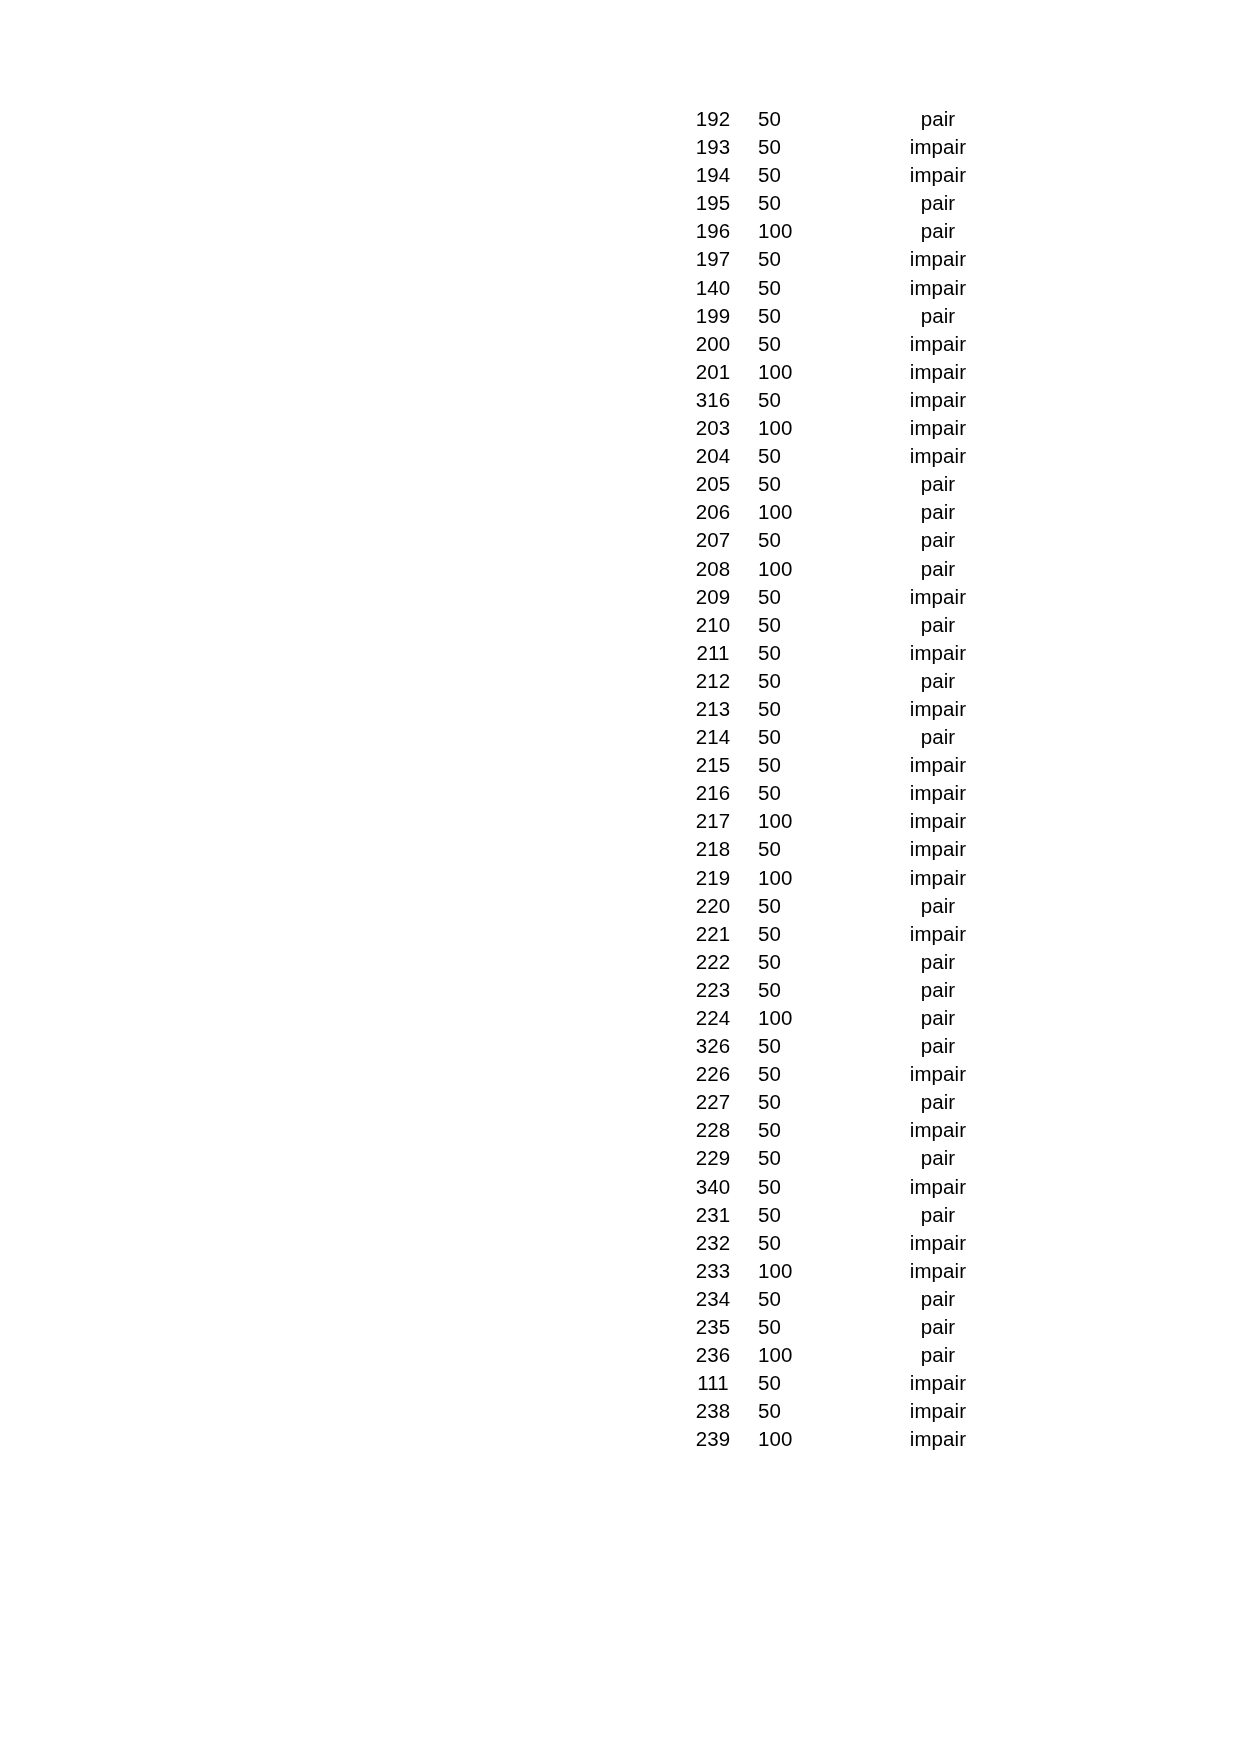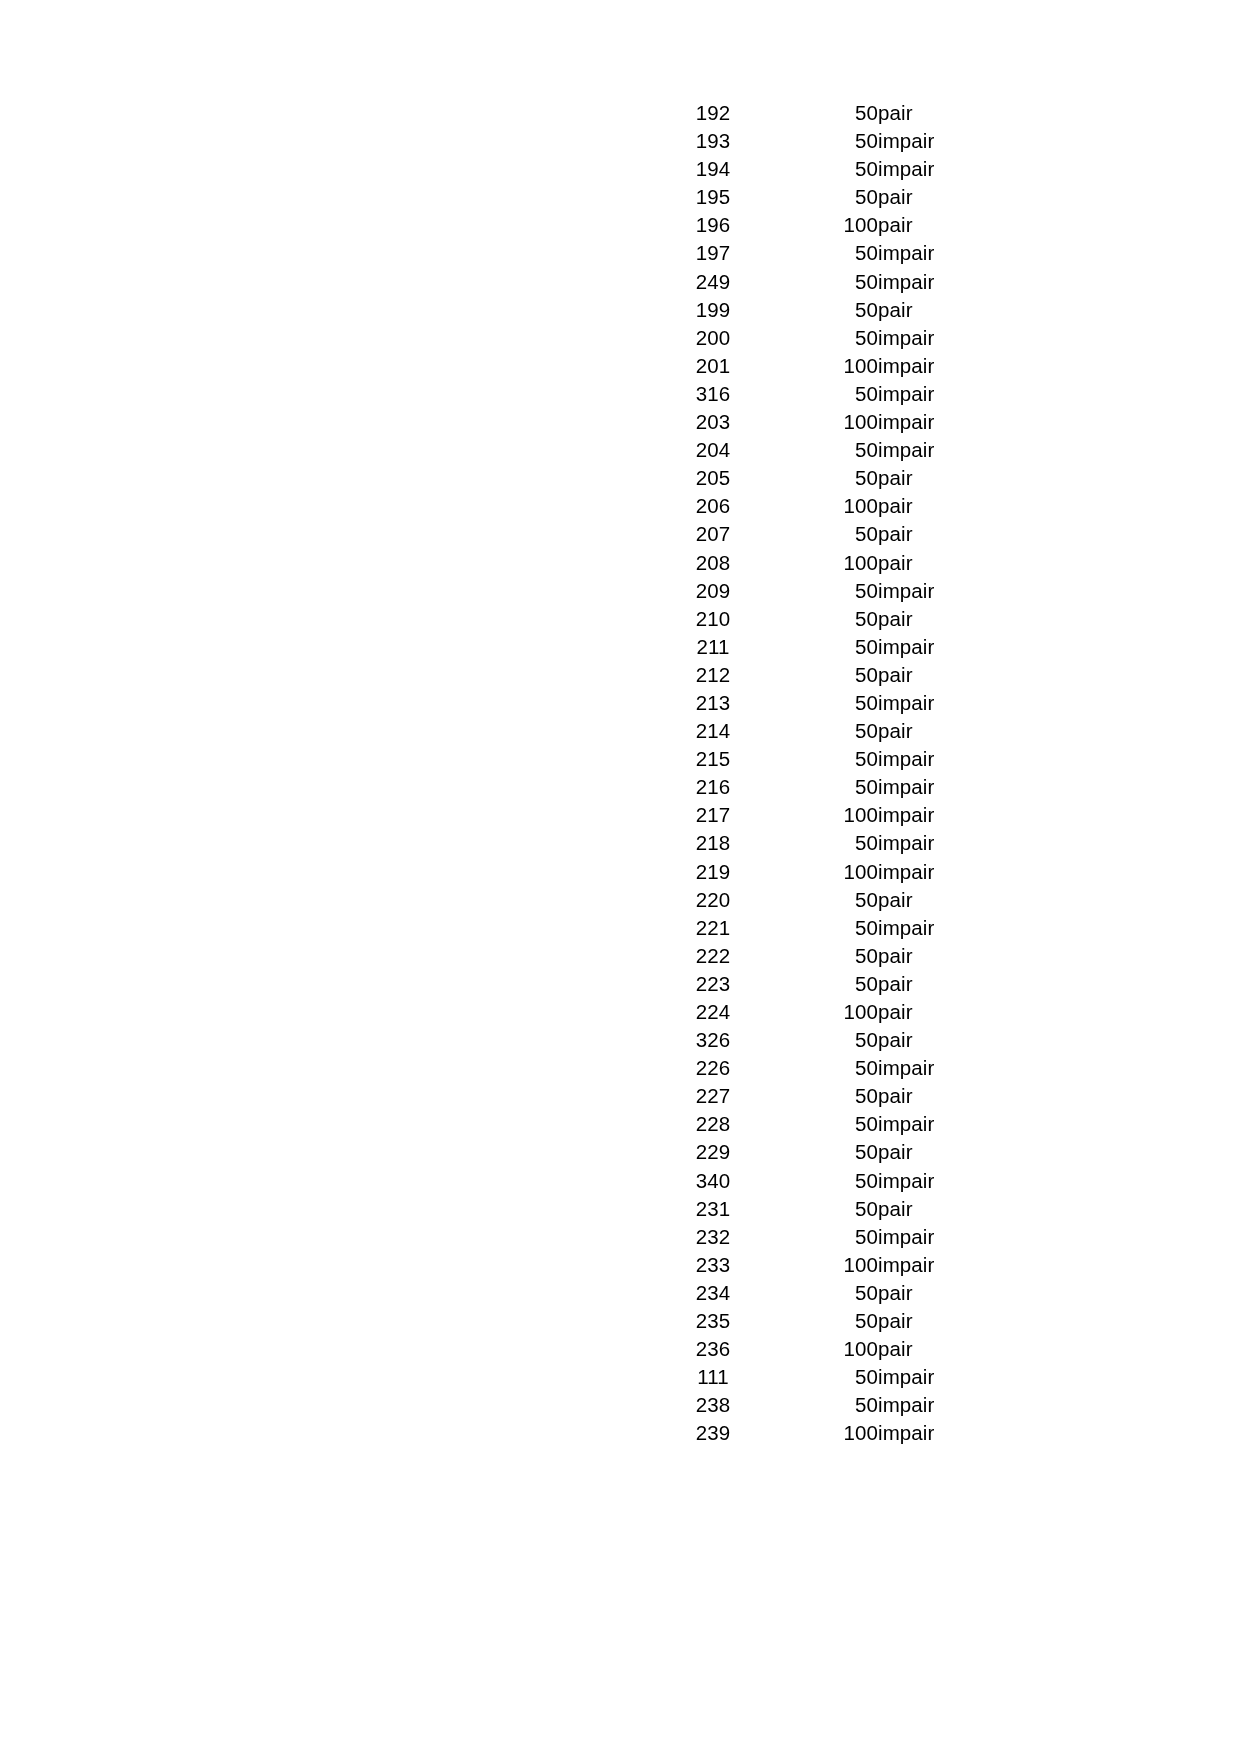--- a/index.html
+++ b/index.html
@@ -51,27 +51,28 @@
 
   
   .col-index {
     width: 90px;
     text-align: center;
   }
 
   
   .col-value {
     width: 120px;
-    text-align: right;
+    text-align: left;
   }
 
   
   .col-parity {
     width: 120px;
-    text-align: left;
+    text-align: center;
+    margin-top: 6px;
   }
 </style>
 </head>
 <body>
 
 <div class="page">
   <div class="data-block" id="data-table">
       <div class="data-row">
         <span class="cell col-index">192</span>
         <span class="cell col-value">50</span>
@@ -96,21 +97,21 @@
         <span class="cell col-index">196</span>
         <span class="cell col-value">100</span>
         <span class="cell col-parity">pair</span>
       </div>
       <div class="data-row">
         <span class="cell col-index">197</span>
         <span class="cell col-value">50</span>
         <span class="cell col-parity">impair</span>
       </div>
       <div class="data-row">
-        <span class="cell col-index">249</span>
+        <span class="cell col-index">140</span>
         <span class="cell col-value">50</span>
         <span class="cell col-parity">impair</span>
       </div>
       <div class="data-row">
         <span class="cell col-index">199</span>
         <span class="cell col-value">50</span>
         <span class="cell col-parity">pair</span>
       </div>
       <div class="data-row">
         <span class="cell col-index">200</span>

